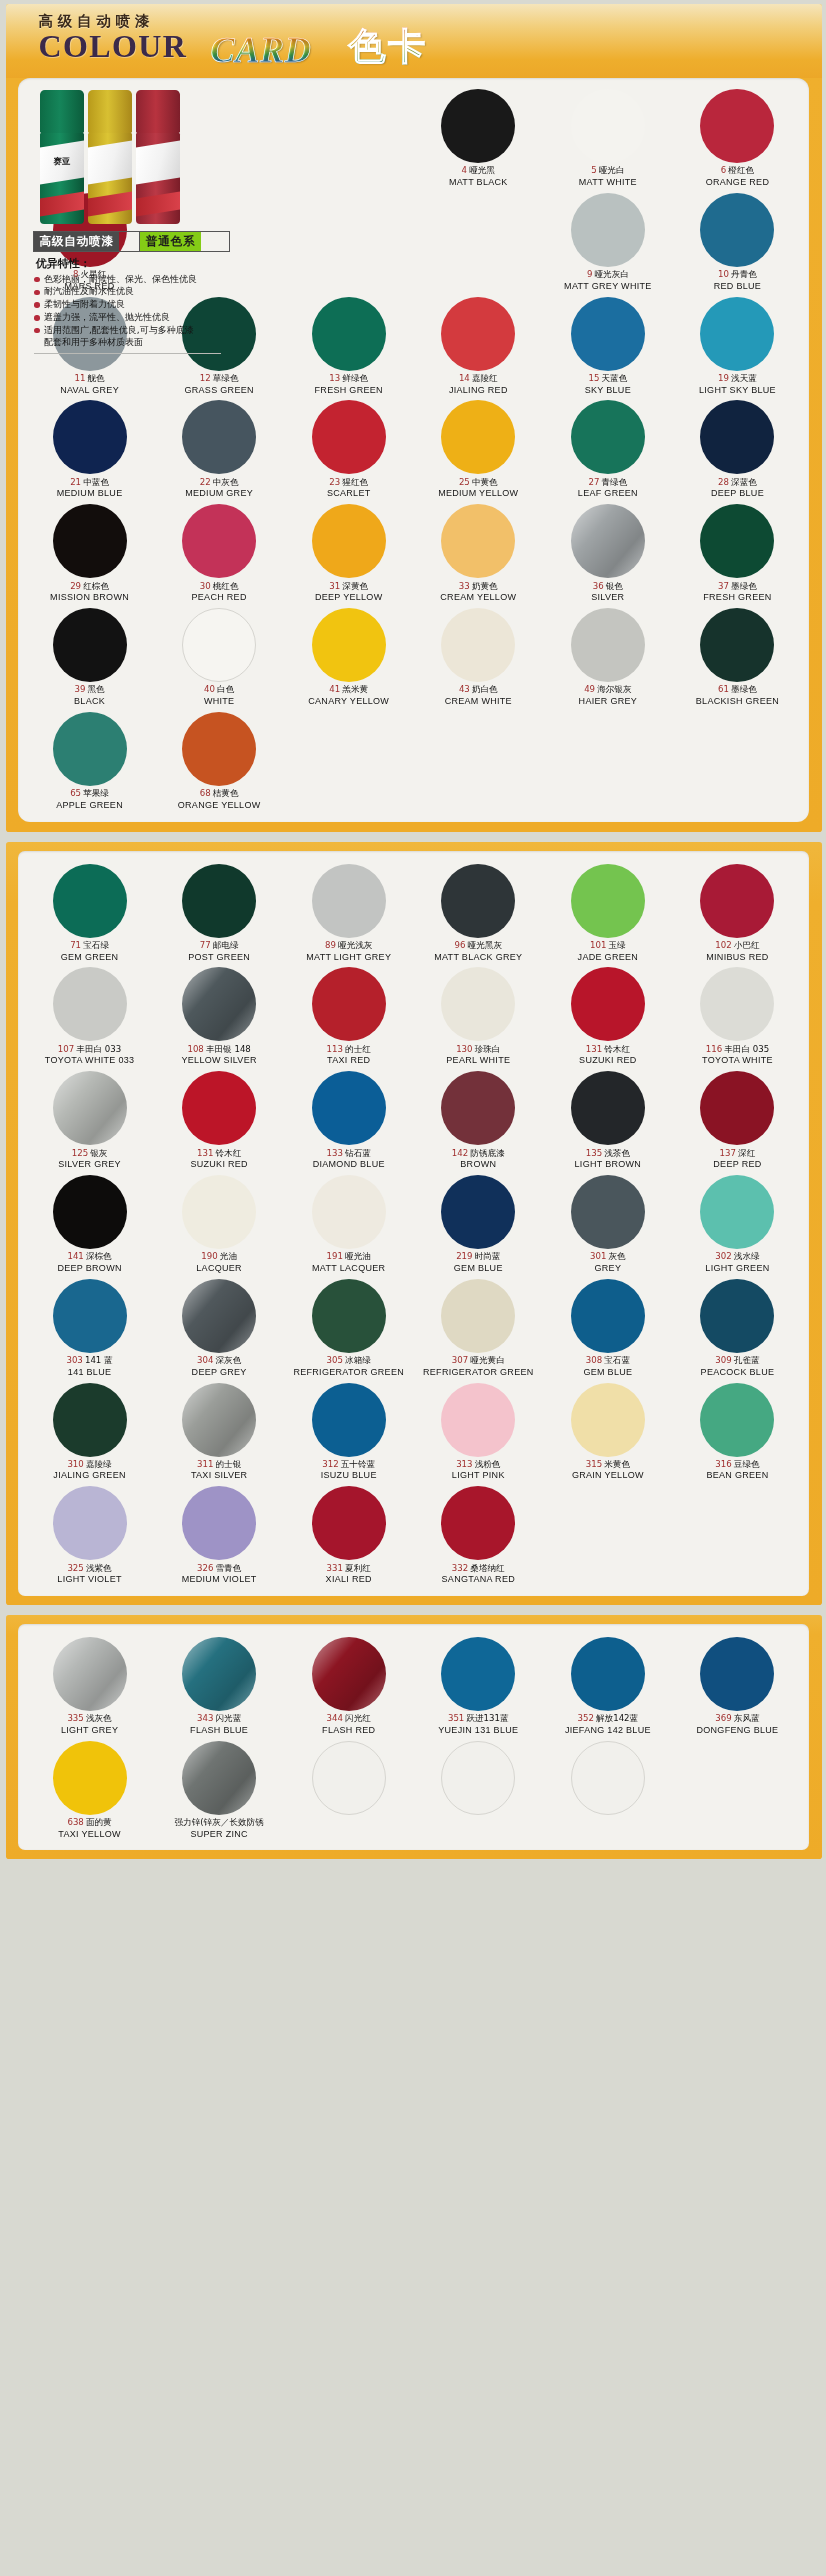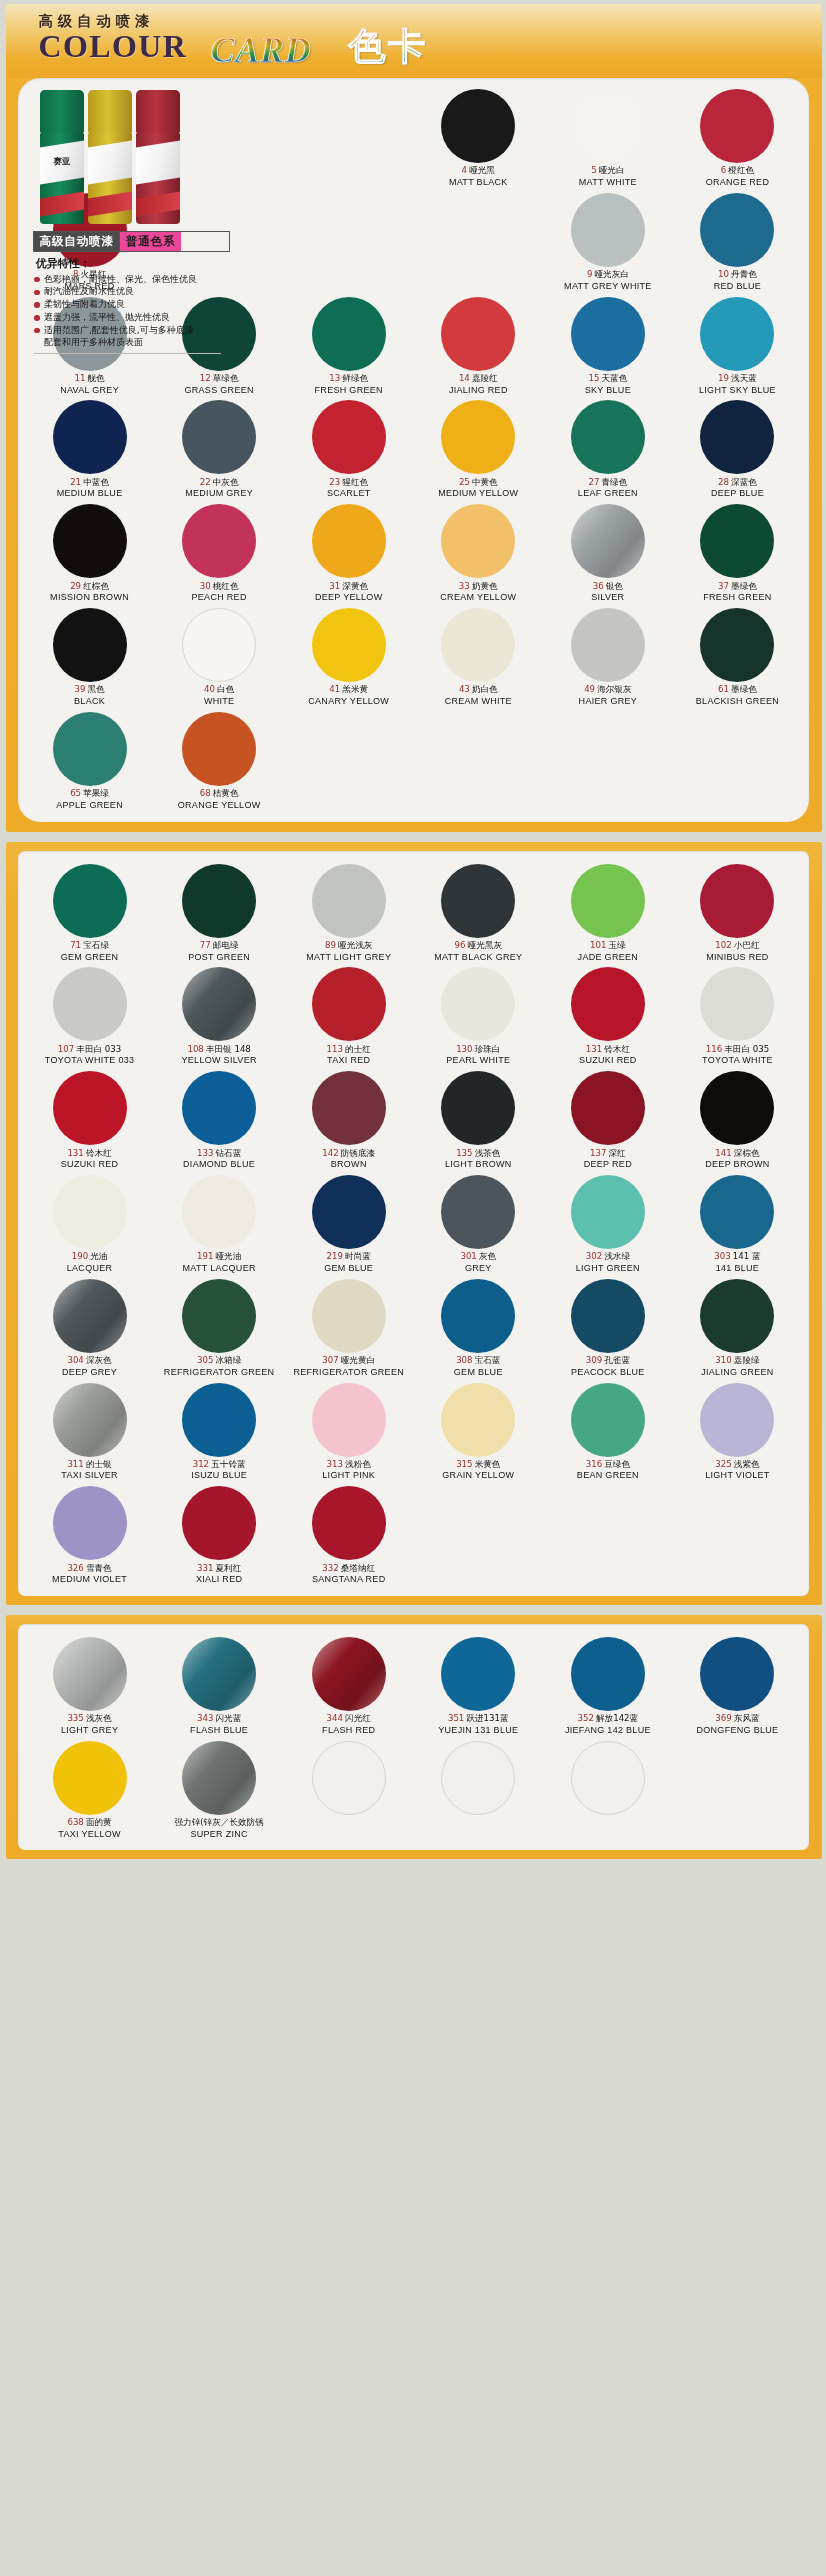--- a/index.html
+++ b/index.html
@@ -78,21 +78,21 @@
     background-clip: text;
     color: transparent;
     -webkit-text-stroke: 1px #ffffff;
     text-shadow: 1.4px 1.4px 1.4px rgba(0,0,0,.22);
   }
 
   
   .sheet {
     background: #f3f2ee;
     margin: 0 12.4px;
-    border-radius: 22px;
+    border-radius: 12px;
     padding: 9.6px 6.9px 12.4px 6.9px;
     position: relative;
     box-shadow: 0 0.7px 2.1px rgba(0,0,0,.12) inset;
   }
   .p2 .sheet, .p3 .sheet { border-radius: 6.9px; padding: 11px 6.9px 11px 6.9px; }
 
   
   .info-block {
     position: absolute;
     left: 11px; top: 11px;
@@ -149,28 +149,29 @@
   .ts-dark {
     background: #4b4b4b;
     color: #fff;
     font-family: "DejaVu Sans", sans-serif;
     font-size: 11.7px;
     font-weight: bold;
     padding: 2.1px 5.5px;
     letter-spacing: 0.7px;
   }
   .ts-light {
-    background: #ec4899;
+    background: #84cc16;
     color: #1d1d1d;
     font-family: "DejaVu Sans", sans-serif;
     font-size: 11.7px;
     font-weight: bold;
     padding: 2.1px 5.5px;
     letter-spacing: 0.7px;
     border-left: 0.7px solid #555;
+    margin-left: 20px;
   }
   .feat-title {
     font-family: "DejaVu Sans", sans-serif;
     font-size: 11px;
     font-weight: bold;
     color: #141414;
     margin: 2.8px 0 1.4px 6.9px;
   }
   .feat-list { list-style: none; margin-left: 5.5px; }
   .feat-list li {
@@ -624,20 +625,27 @@
             </div>
           </div>
           <div class="cell">
             <div class="swatch" style="background-color: rgb(220, 220, 214);"></div>
             <div class="lbl">
               <div class="cn"><span class="num">116</span>丰田白 035</div>
               <div class="en">TOYOTA WHITE</div>
             </div>
           </div>
           <div class="cell">
+            <div class="swatch metal" style="background-color: rgb(181, 184, 180);"></div>
+            <div class="lbl">
+              <div class="cn"><span class="num">125</span>银灰</div>
+              <div class="en">SILVER GREY</div>
+            </div>
+          </div>
+          <div class="cell">
             <div class="swatch" style="background-color: rgb(188, 21, 40);"></div>
             <div class="lbl">
               <div class="cn"><span class="num">131</span>铃木红</div>
               <div class="en">SUZUKI RED</div>
             </div>
           </div>
           <div class="cell">
             <div class="swatch" style="background-color: rgb(11, 94, 151);"></div>
             <div class="lbl">
               <div class="cn"><span class="num">133</span>钻石蓝</div>

